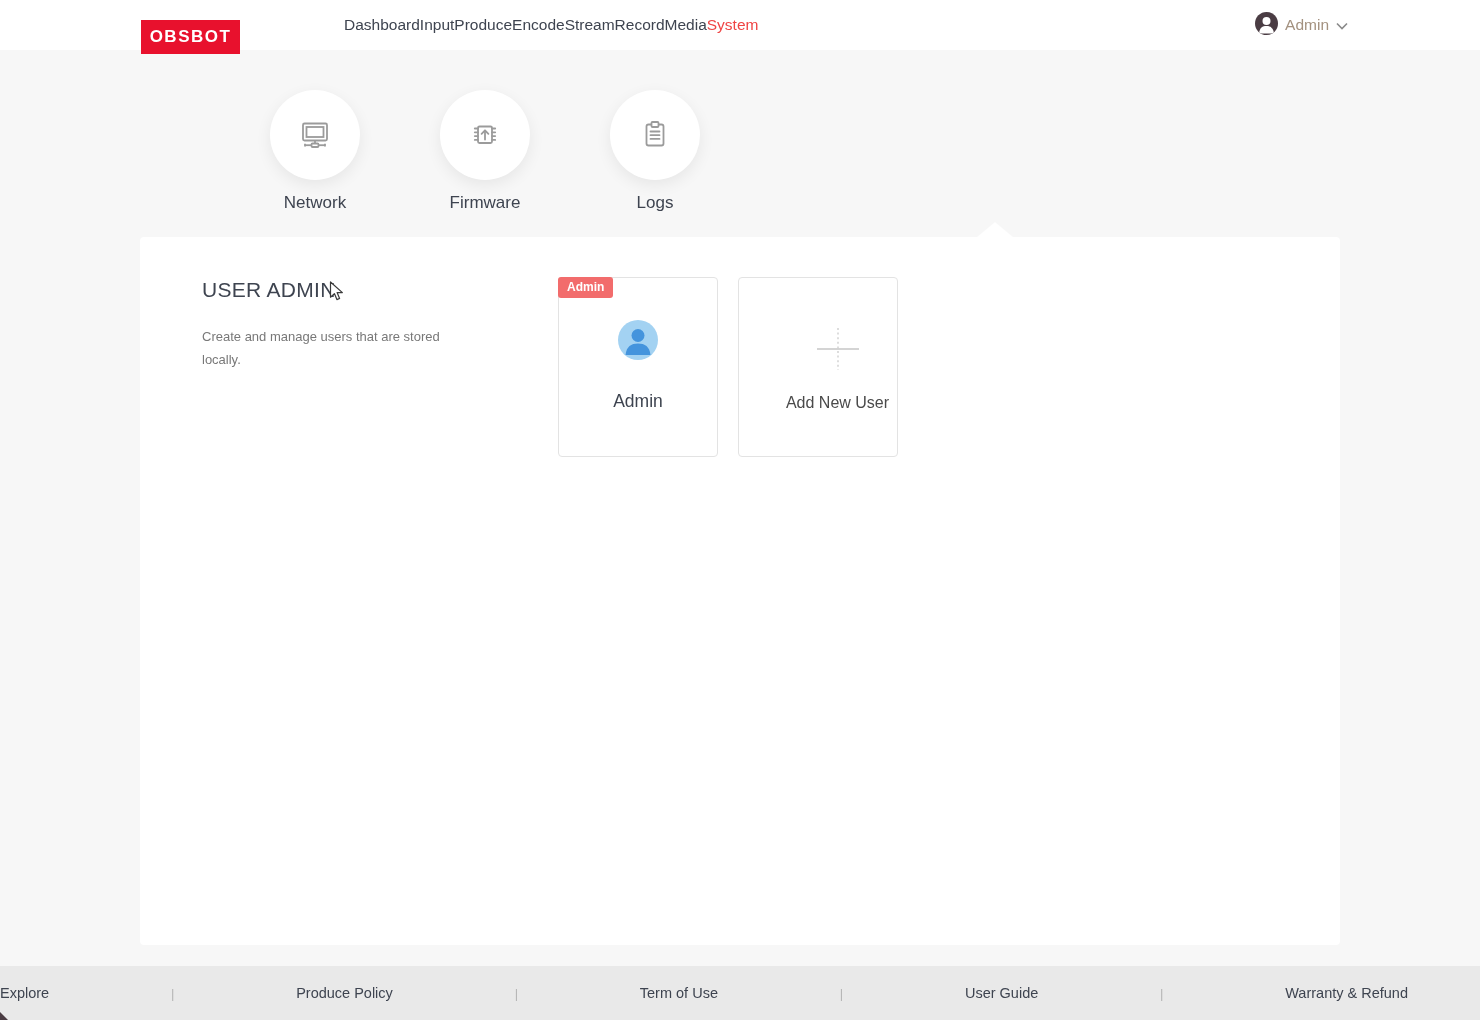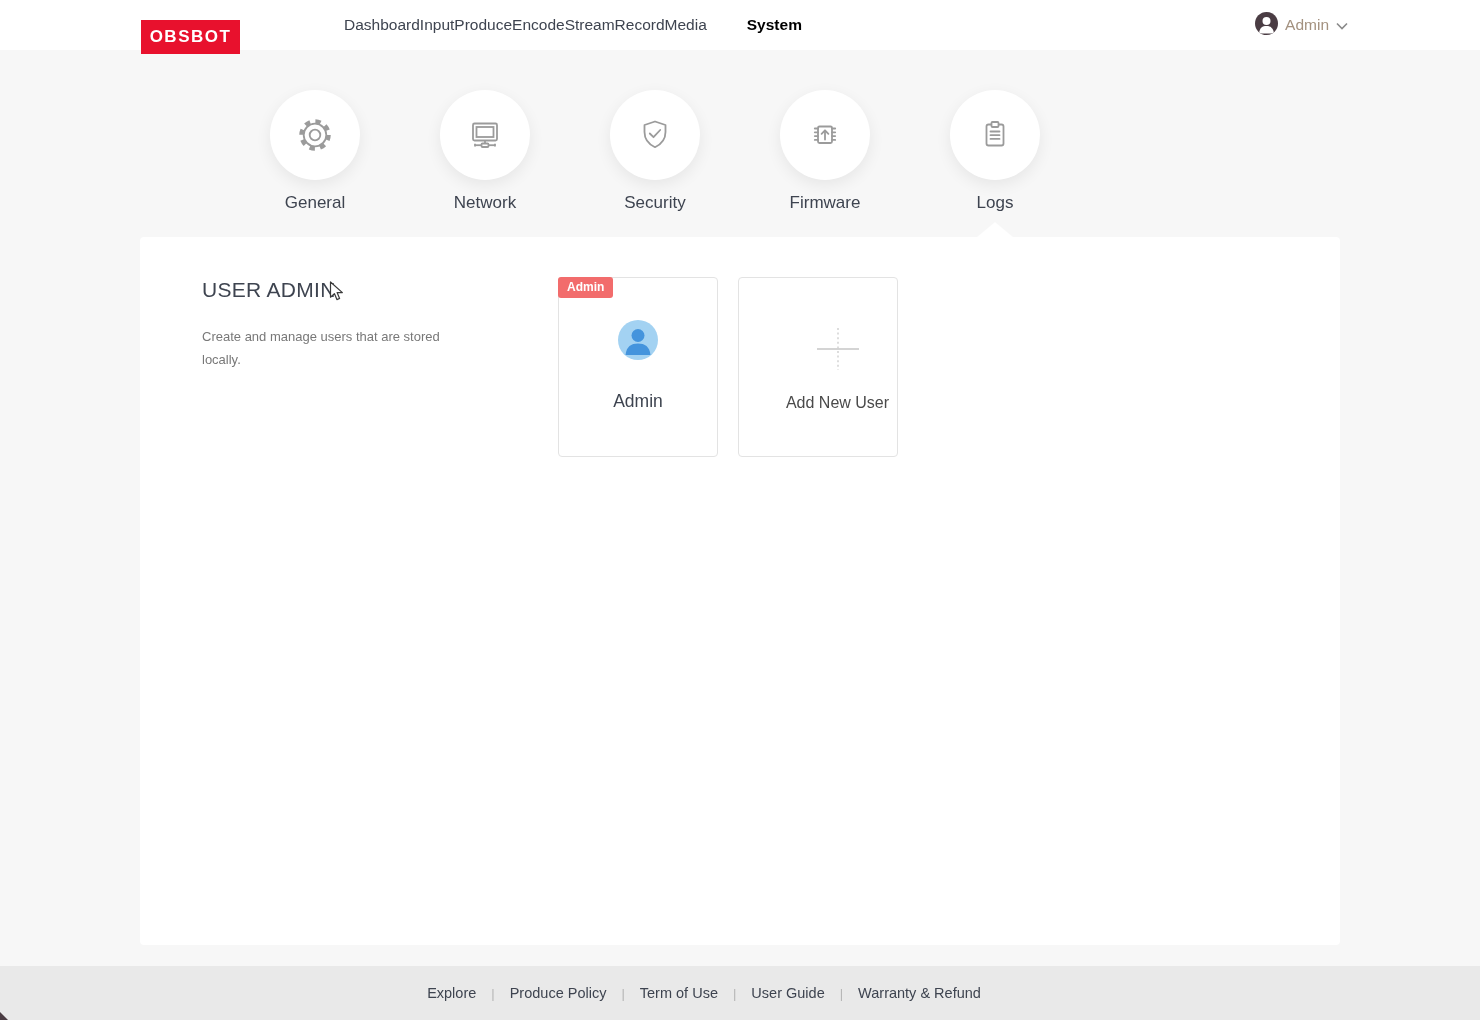--- a/index.html
+++ b/index.html
@@ -23,21 +23,21 @@
     display: flex; align-items: center; justify-content: center;
     font-size: 17px; font-weight: 700; letter-spacing: 1.5px;
   }
   .mainnav {
     position: absolute; left: 344px; top: 0; height: 50px;
     display: flex; align-items: center; 
   }
   .nav-item {
     font-size: 15.5px; color: #3e4450; cursor: pointer; white-space: nowrap;
   }
-  .nav-item.active { color: #000000; font-weight: 700; margin-left: 40px; }
+  .nav-item.active { color: #ef4444; font-weight: 400; }
   .usermenu {
     position: absolute; right: 132px; top: 0; height: 50px;
     display: flex; align-items: center; gap: 7px; cursor: pointer;
   }
   .usermenu .uname { font-size: 15.5px; color: #a3917f; }
 
   
   .tabrow {
     position: absolute; top: 90px; left: 270px;
     display: flex; gap: 80px;
@@ -97,21 +97,21 @@
   .card .avatar-big { margin-top: 42px; }
   .card .card-name { margin-top: 27px; font-size: 17.5px; color: #3e4450; }
   .card.add-card { justify-content: flex-start; padding-left: 39px; }
   .card.add-card .plus-wrap { margin-top: 47px; }
   .card.add-card .card-name { margin-top: 17px; font-size: 16px; color: #4a4a4a; }
 
   
   .footer {
     position: absolute; left: 0; top: 966px; width: 1480px; height: 54px;
     background: #e9e9e9;
-    display: flex; align-items: center; justify-content: center;
+    display: flex; align-items: center; justify-content: space-between;
     padding-right: 72px;
   }
   .footer a {
     font-size: 14.5px; color: #3e4450; text-decoration: none; cursor: pointer;
   }
   .footer .sep { color: #b5b5b5; margin: 0 15px; font-size: 13px; }
 
   .corner-artifact {
     position: absolute; left: 0; top: 1012px;
     width: 0; height: 0;
@@ -155,56 +155,37 @@
     <span>
       <svg width="12" height="8" viewBox="0 0 12 8" fill="none" stroke="#8a8a8a" stroke-width="1.6">
         <polyline points="1,1.5 6,6.5 11,1.5"></polyline>
       </svg>
     </span>
   </div>
 </div>
 
 <div class="tabrow">
 
-  <div class="tab">
-    <div class="tab-circle">
-      <svg width="42" height="42" viewBox="0 0 42 42" fill="none">
-        <circle cx="21" cy="21" r="13.5" stroke="#9b9b9b" stroke-width="4.5" stroke-dasharray="5.3 5.3"></circle>
-        <circle cx="21" cy="21" r="11.3" stroke="#9b9b9b" stroke-width="1.8"></circle>
-        <circle cx="21" cy="21" r="5.3" stroke="#9b9b9b" stroke-width="1.8"></circle>
-      </svg>
-    </div>
-    <div class="tab-label">General</div>
-  </div>
 
   <div class="tab">
     <div class="tab-circle">
       <svg width="42" height="42" viewBox="0 0 42 42" fill="none" stroke="#9b9b9b" stroke-width="1.8">
         <rect x="9" y="9.5" width="24" height="17" rx="1.5"></rect>
         <rect x="12.5" y="13" width="17" height="10"></rect>
         <line x1="21" y1="26.5" x2="21" y2="29.5"></line>
         <rect x="17.5" y="29.5" width="7" height="3.5" rx="1"></rect>
         <line x1="11" y1="31.2" x2="17.5" y2="31.2"></line>
         <line x1="24.5" y1="31.2" x2="31" y2="31.2"></line>
         <line x1="11" y1="29.8" x2="11" y2="32.6"></line>
         <line x1="31" y1="29.8" x2="31" y2="32.6"></line>
       </svg>
     </div>
     <div class="tab-label">Network</div>
   </div>
 
-  <div class="tab">
-    <div class="tab-circle">
-      <svg width="42" height="42" viewBox="0 0 42 42" fill="none" stroke="#9b9b9b" stroke-width="1.8" stroke-linecap="round" stroke-linejoin="round">
-        <path d="M21 7.5 L31.5 11 V18 C31.5 25 26.8 30.5 21 33.2 C15.2 30.5 10.5 25 10.5 18 V11 Z"></path>
-        <polyline points="15.8,19.5 19.5,23.2 26.2,16"></polyline>
-      </svg>
-    </div>
-    <div class="tab-label">Security</div>
-  </div>
 
   <div class="tab">
     <div class="tab-circle">
       <svg width="42" height="42" viewBox="0 0 42 42" fill="none" stroke="#9b9b9b" stroke-width="1.8" stroke-linecap="round" stroke-linejoin="round">
         <rect x="14" y="12.5" width="14" height="16.5" rx="1.5"></rect>
         <line x1="10.8" y1="14.5" x2="14" y2="14.5"></line>
           <line x1="10.8" y1="18.3" x2="14" y2="18.3"></line>
         <line x1="10.8" y1="22.1" x2="14" y2="22.1"></line>
           <line x1="10.8" y1="25.9" x2="14" y2="25.9"></line>
         <line x1="28" y1="14.5" x2="31.2" y2="14.5"></line>

